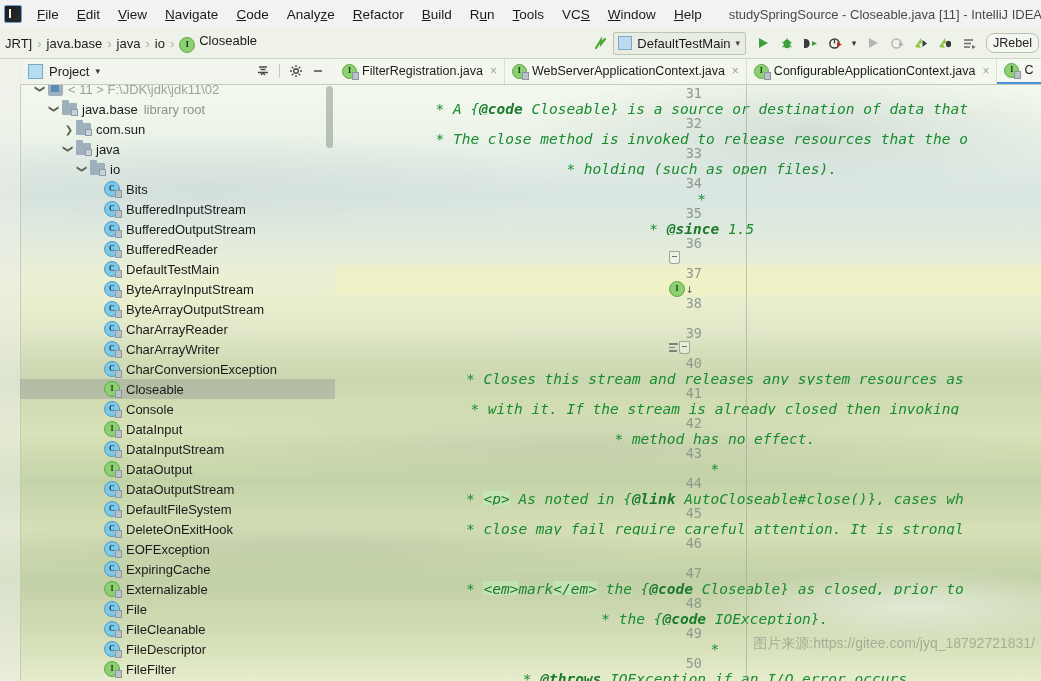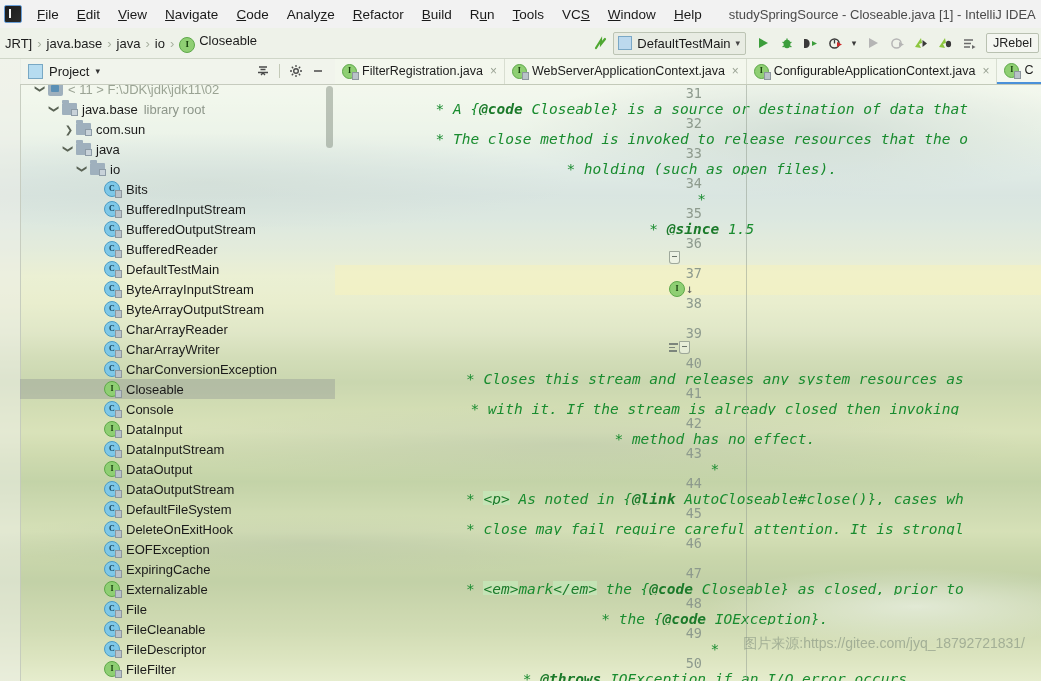--- a/index.html
+++ b/index.html
@@ -89,21 +89,21 @@
   }
   .toolbar-right{margin-left:auto;display:flex;align-items:center;gap:2px;padding-right:2px;}
   .tb-ico{width:22px;height:22px;display:flex;align-items:center;justify-content:center;border-radius:3px;cursor:default;}
   .runcfg{
     display:flex;align-items:center;gap:5px;height:21px;padding:0 5px 0 4px;
     background:#e8ece3;border:1px solid #bcc4b4;border-radius:2px;margin-right:4px;cursor:default;
   }
   .runcfg .sq{width:12px;height:12px;background:#bcd9ee;border:1px solid #7aa8c6;}
   .runcfg .lbl{font-size:13px;color:#1a1a1a;white-space:nowrap;}
   .jrebel{
-    border:1px solid #b9c1b1;background:#f4f6f1;border-radius:2px;
+    border:1px solid #b9c1b1;background:#f4f6f1;border-radius:8px;
     padding:2px 6px;font-size:12.5px;color:#222;margin-left:4px;white-space:nowrap;cursor:default;
   }
 
   
   .leftstrip{
     position:absolute;left:0;top:58px;width:20px;height:623px;
     background:rgba(236,239,231,.55);border-right:1px solid rgba(190,196,182,.8);z-index:3;
   }
 
   
@@ -208,21 +208,21 @@
     position:relative;flex:none;border-radius:1px 1px 3px 3px;
   }
   .gi-fold:after{content:"";position:absolute;left:2px;top:4px;width:5px;height:1px;background:#6a736a;}
   .gi-lines{display:flex;flex-direction:column;gap:2px;flex:none;}
   .gi-lines span{display:block;height:1.5px;background:#7c857c;}
   .gi-lines span:nth-child(1){width:9px;}
   .gi-lines span:nth-child(2){width:6px;}
   .gi-lines span:nth-child(3){width:8px;}
 
   .watermark{
-    position:absolute;right:16px;bottom:28px;font-size:14px;color:rgba(120,135,120,.55);
+    position:absolute;right:6px;bottom:28px;font-size:14px;color:rgba(120,135,120,.55);
     font-family:"Liberation Sans",sans-serif;white-space:nowrap;z-index:8;pointer-events:none;
   }
 </style>
 </head>
 <body>
 
 <div class="wallpaper"></div>
 <div class="veil"></div>
 
 <div class="menubar">
@@ -235,21 +235,21 @@
       <div class="menu-item"><span class="mn">C</span>ode</div>
       <div class="menu-item">Analy<span class="mn">z</span>e</div>
       <div class="menu-item"><span class="mn">R</span>efactor</div>
       <div class="menu-item"><span class="mn">B</span>uild</div>
       <div class="menu-item">R<span class="mn">u</span>n</div>
       <div class="menu-item"><span class="mn">T</span>ools</div>
       <div class="menu-item">VC<span class="mn">S</span></div>
       <div class="menu-item"><span class="mn">W</span>indow</div>
       <div class="menu-item"><span class="mn">H</span>elp</div>
     </div>
-  <div class="win-title">studySpringSource - Closeable.java [1] - IntelliJ IDEA</div>
+  <div class="win-title">studySpringSource - Closeable.java [11] - IntelliJ IDEA</div>
 </div>
 
 <div class="navbar">
   <div class="crumbs" id="crumbs">
       <span class="crumb bold"><span>JRT]</span></span>
       <span class="crumb-sep">›</span>
       <span class="crumb"><span>java.base</span></span>
       <span class="crumb-sep">›</span>
       <span class="crumb"><span>java</span></span>
       <span class="crumb-sep">›</span>

